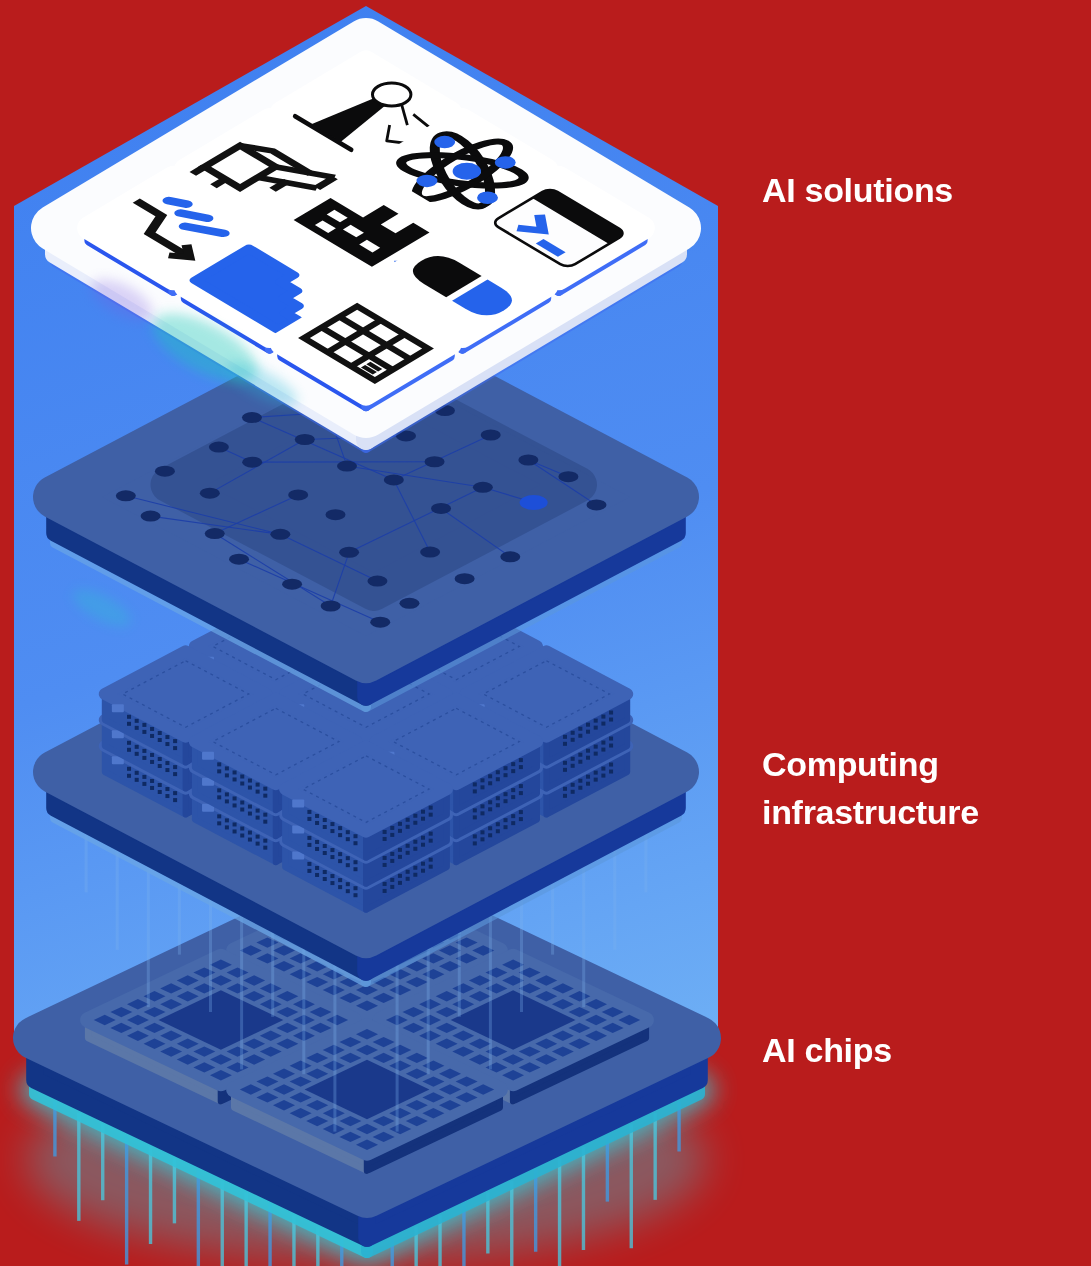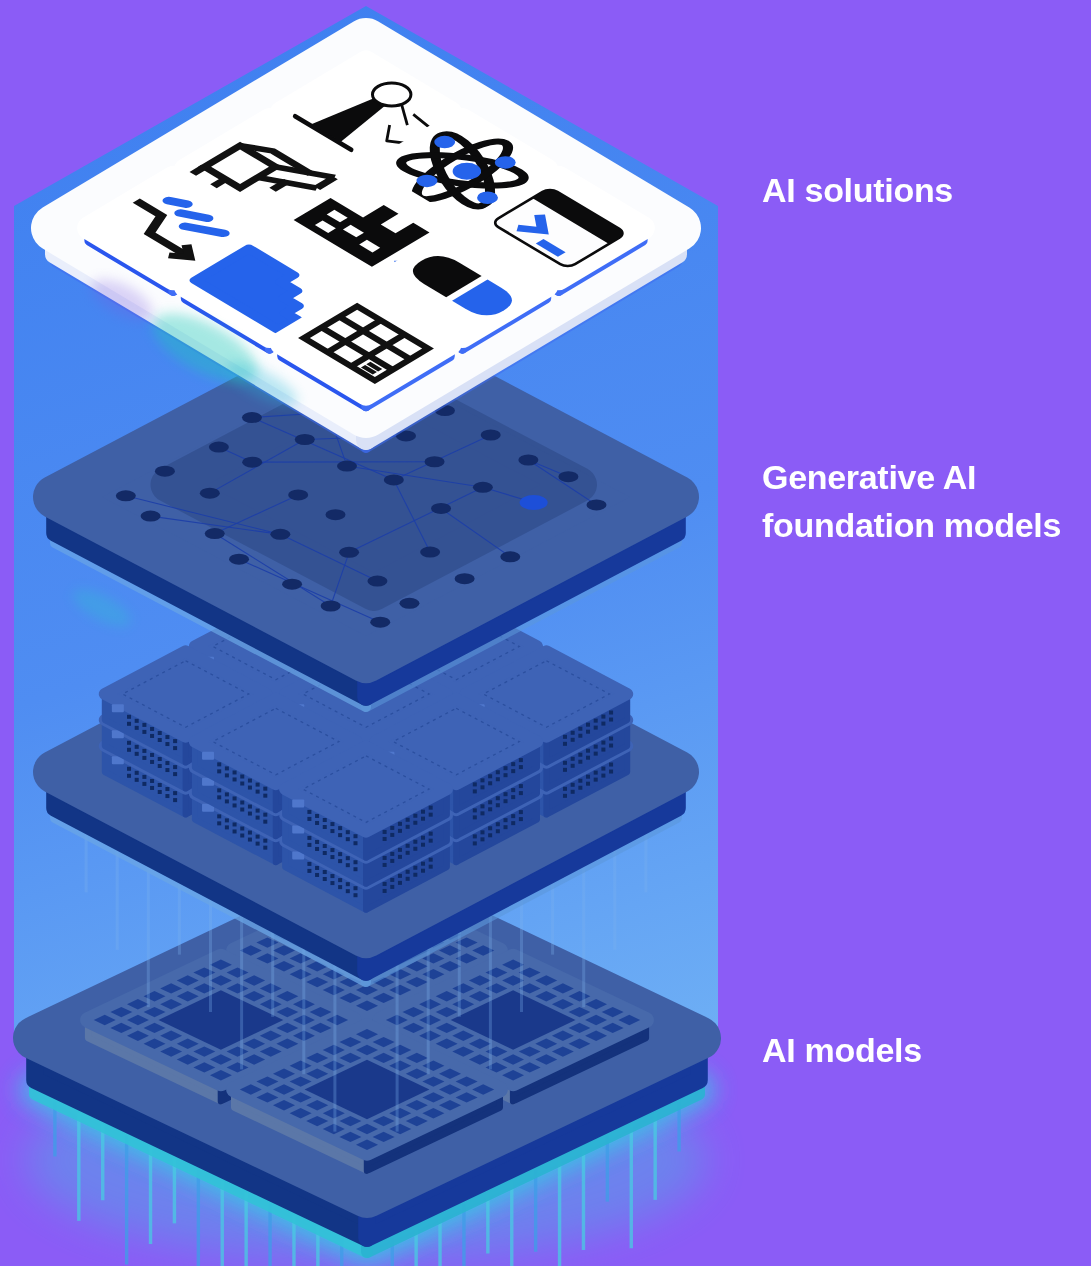--- a/index.html
+++ b/index.html
@@ -1,16 +1,16 @@
 <!DOCTYPE html>
 <html><head>
 <meta charset="utf-8">
 <style>
   html,body{margin:0;padding:0;background:#49646e;}
-  .stage{position:relative;width:1091px;height:1266px;overflow:hidden;background:#8b5cf6;
+  .stage{position:relative;width:1091px;height:1266px;overflow:hidden;background:#b91c1c;
          font-family:"Liberation Sans",sans-serif;}
   .stage svg{position:absolute;left:0;top:0;width:1091px;height:1266px;display:block;}
   .label{position:absolute;left:762px;color:#ffffff;font-weight:700;font-size:34px;
          line-height:48px;letter-spacing:-0.3px;white-space:nowrap;}
   .label .ln{display:block;}
 </style>
 </head>
 <body>
 
 <div class="stage">
@@ -1380,21 +1380,21 @@
         <ellipse cx="205" cy="348" rx="58" ry="24" fill="#1fc9b8" opacity="0.38" filter="url(#b8)" transform="rotate(28 205 348)"></ellipse>
         <ellipse cx="122" cy="300" rx="34" ry="15" fill="#7a5ce0" opacity="0.26" filter="url(#b8)" transform="rotate(28 122 300)"></ellipse>
         <ellipse cx="262" cy="384" rx="40" ry="13" fill="#27b7d8" opacity="0.3" filter="url(#b8)" transform="rotate(28 262 384)"></ellipse>
         <ellipse cx="102" cy="608" rx="32" ry="12" fill="#2cc4cf" opacity="0.3" filter="url(#b8)" transform="rotate(28 102 608)"></ellipse>
       </g>
     </svg>
 
   <div class="label" style="top:166px">
     <span class="ln">AI solutions</span>
   </div>
-  <div class="label" style="top:453px">
-    <span class="ln">Generative AI</span>
-    <span class="ln">foundation models</span>
+  <div class="label" style="top:740px">
+    <span class="ln">Computing</span>
+    <span class="ln">infrastructure</span>
   </div>
   <div class="label" style="top:1026px">
-    <span class="ln">AI models</span>
+    <span class="ln">AI chips</span>
     <span class="ln"></span>
   </div>
 </div>
 
 </body></html>

